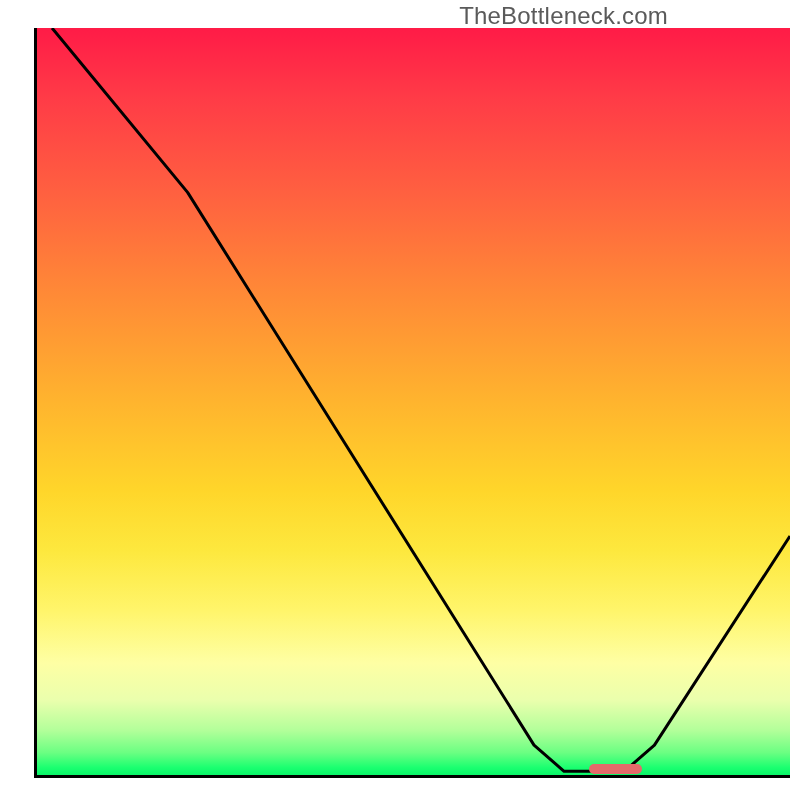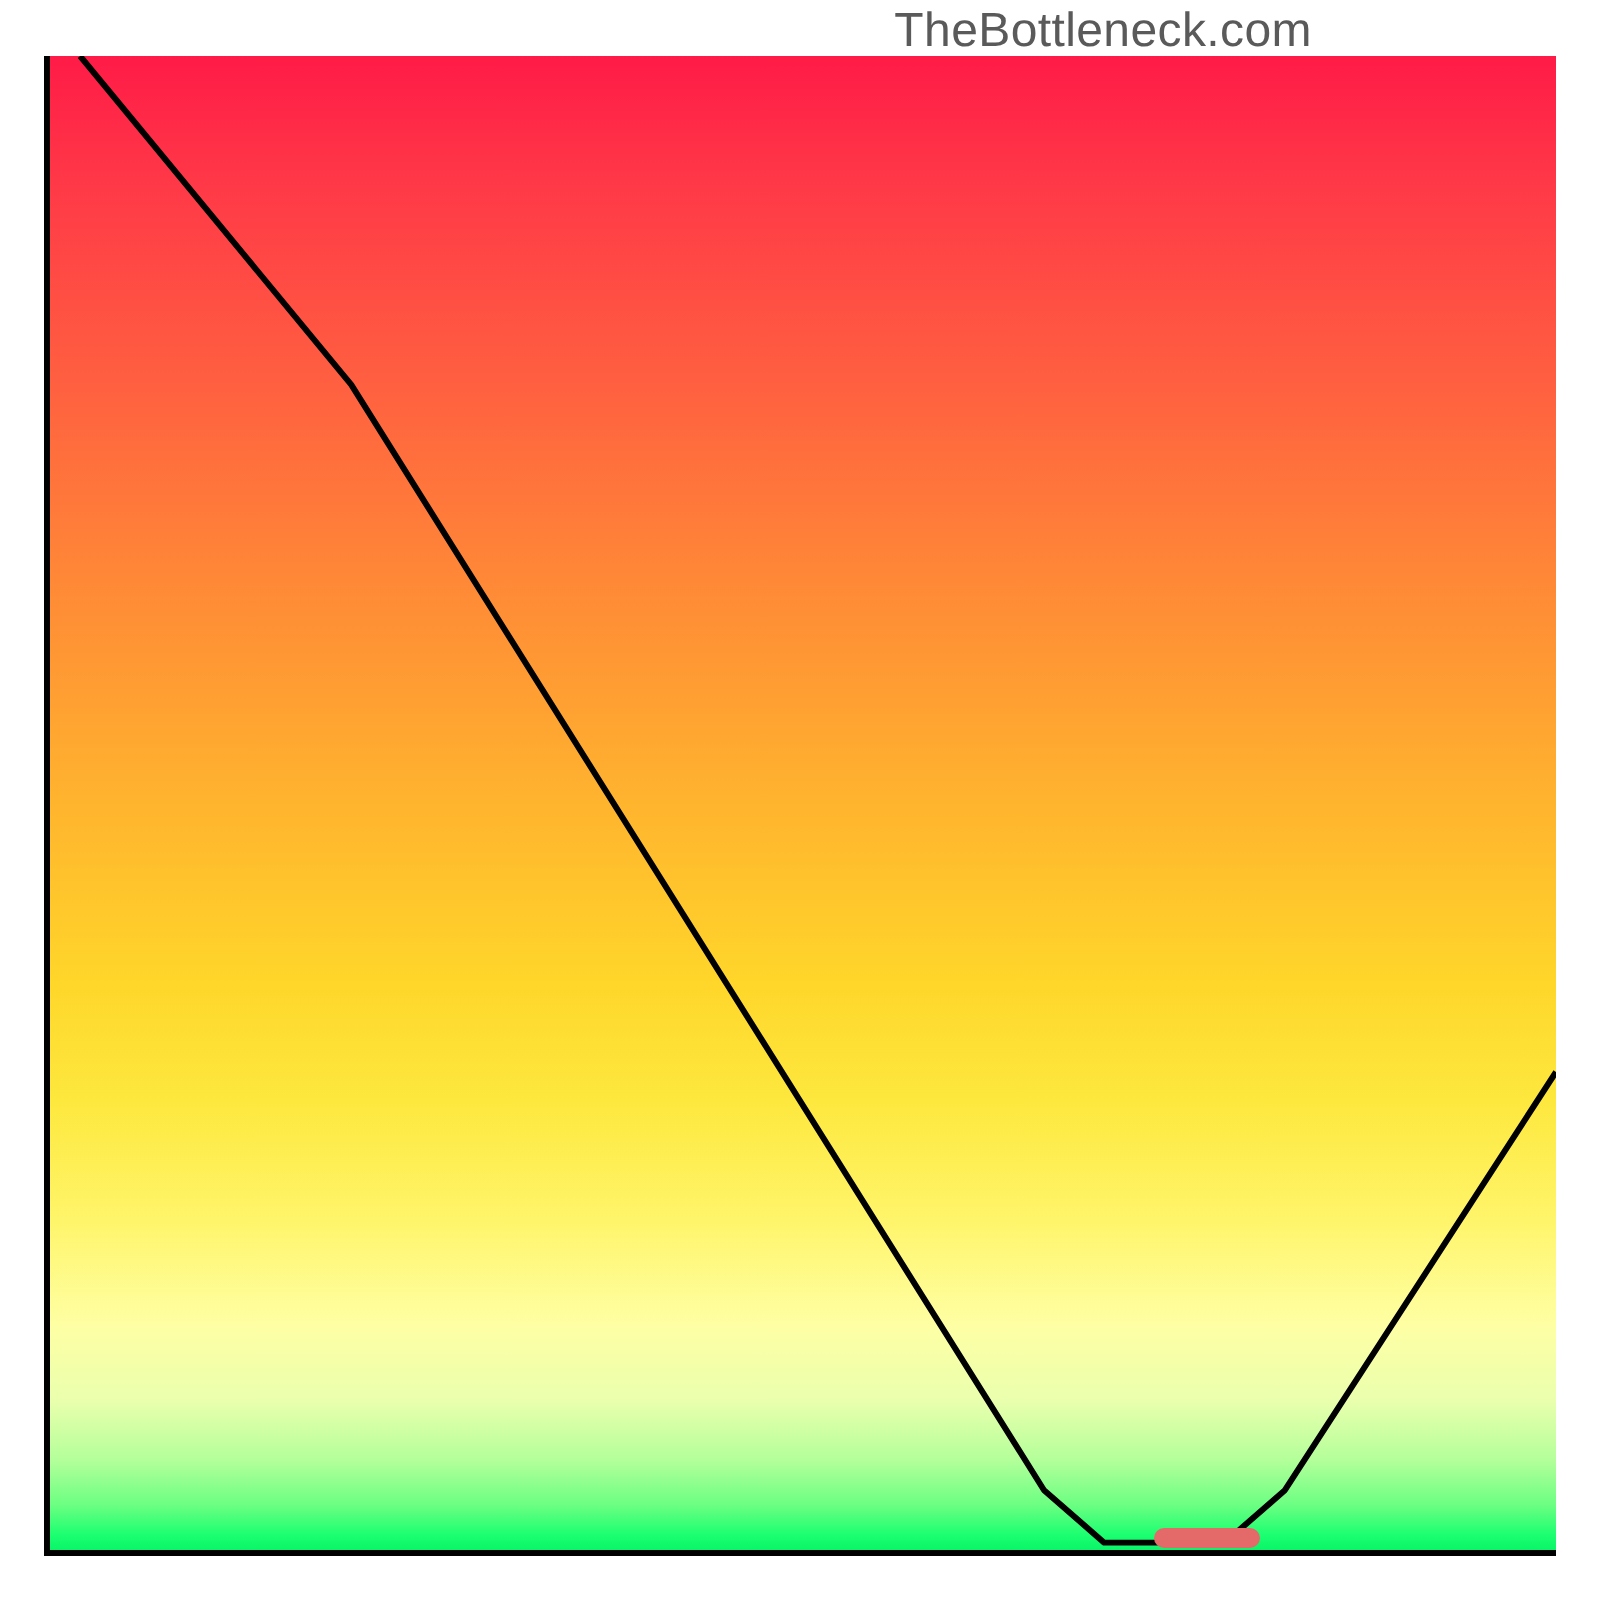--- a/index.html
+++ b/index.html
@@ -8,20 +8,21 @@
     width: 800px;
     height: 800px;
     background: #ffffff;
     font-family: Arial, Helvetica, sans-serif;
     overflow: hidden;
   }
   .wrap {
     position: relative;
     width: 668px;
     height: 800px;
+    margin-left: 12px;
   }
   .watermark {
     position: absolute;
     top: 2px;
     right: 12px;
     font-size: 24px;
     font-weight: 500;
     color: #5a5a5a;
     letter-spacing: 0.2px;
   }

